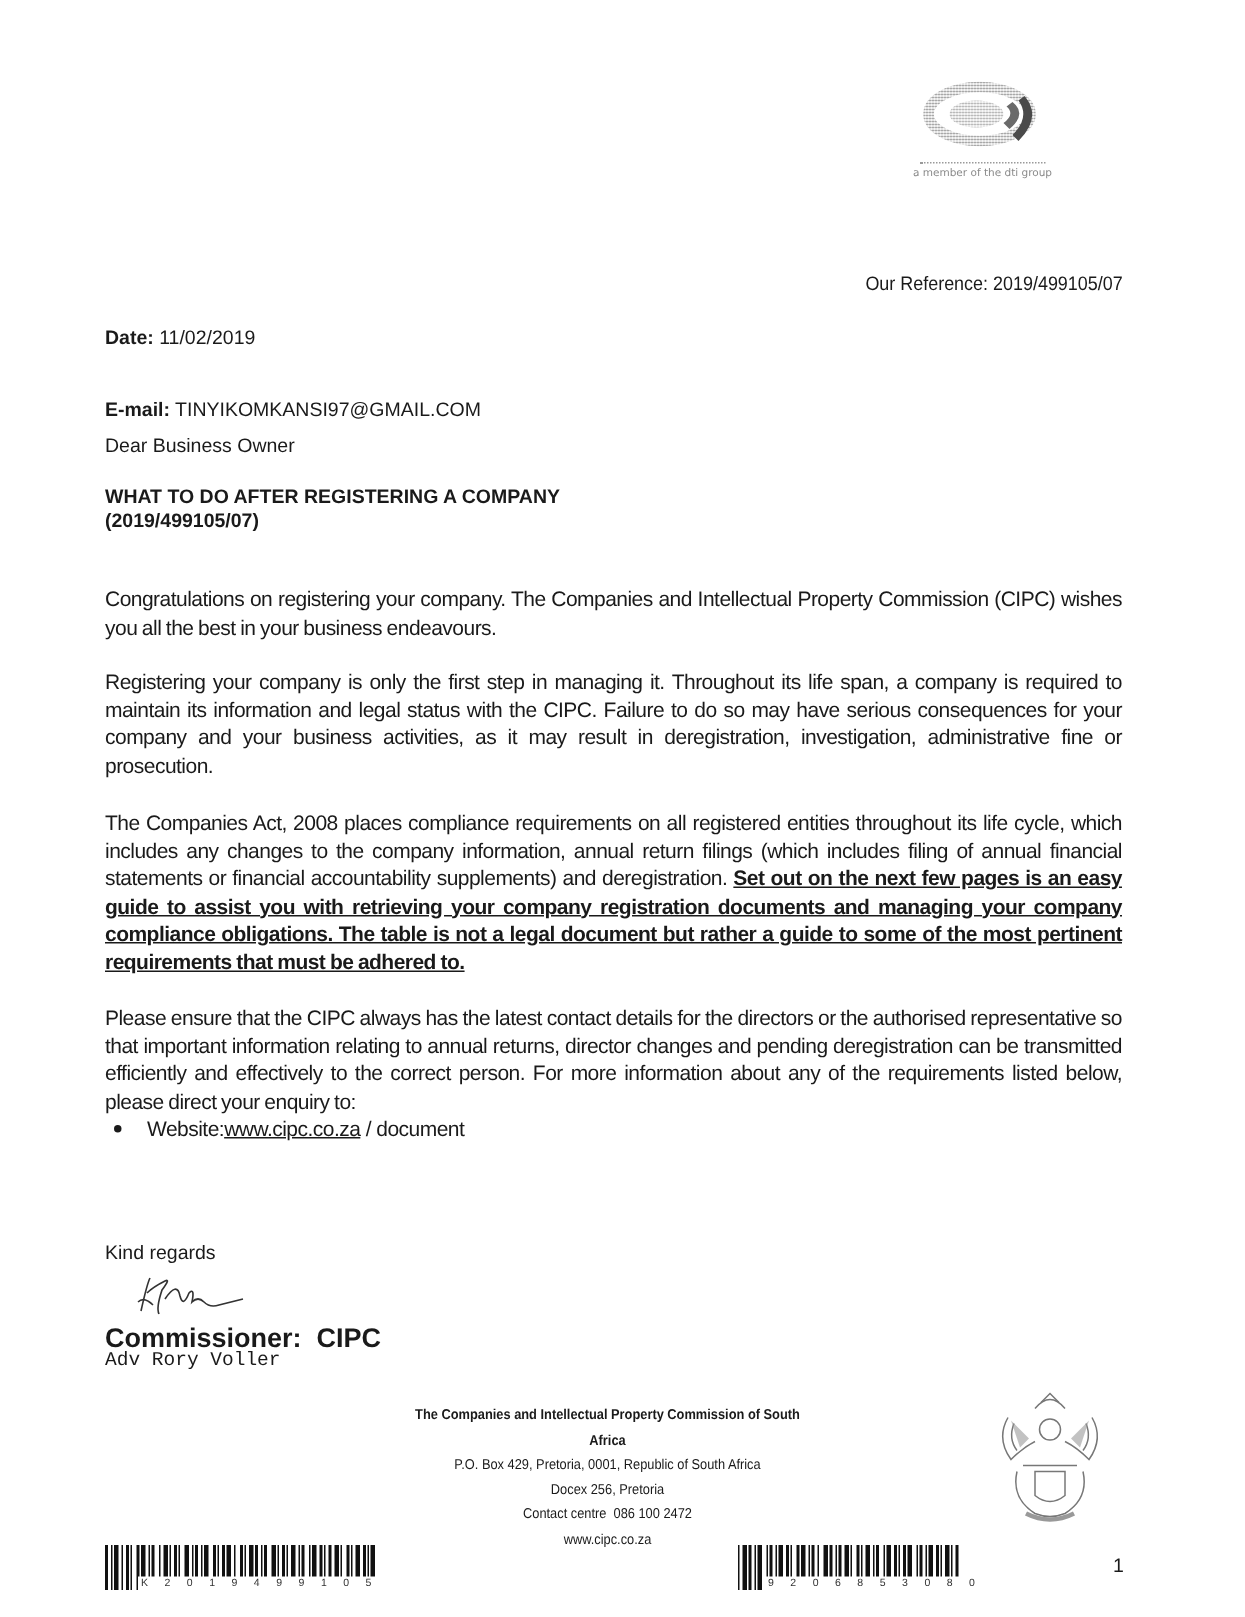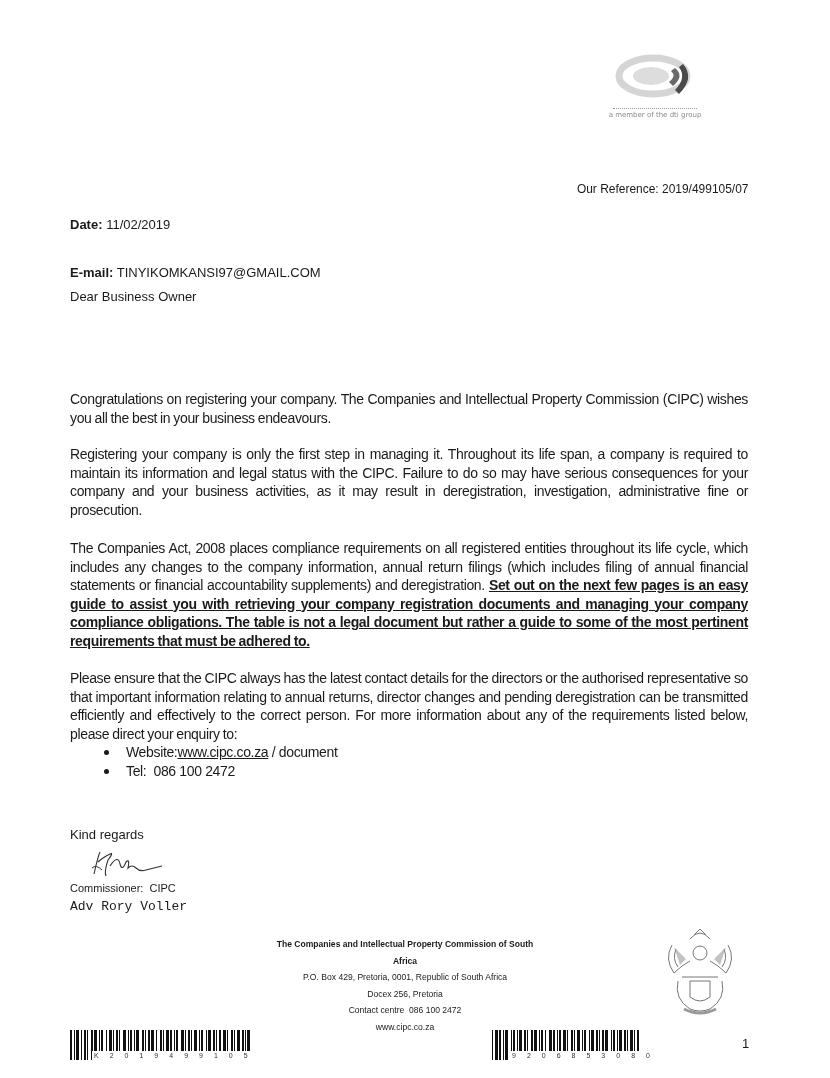--- a/index.html
+++ b/index.html
@@ -58,34 +58,34 @@
     font-size: 14px; line-height: 18.5px;
     text-align: justify;
     letter-spacing: -0.35px;
     word-spacing: -0.5px;
   }
   .para .u {
     font-weight: bold; text-decoration: underline;
   }
 
   .bullets {
-    left: 104px; top: 743px;
+    left: 76px; top: 743px;
     font-size: 14px; line-height: 19px;
     letter-spacing: -0.35px;
   }
   .bullet-row { display: flex; align-items: center; }
   .bullet-dot {
     width: 5px; height: 5px; border-radius: 50%; background: #1a1a1a;
     margin-right: 17px;
   }
   .link { text-decoration: underline; color: #1a1a1a; }
 
   .signoff { left: 70px; top: 827px; font-size: 13px; }
   .signature { left: 88px; top: 848px; }
-  .commissioner { left: 70px; top: 882px; font-size: 11px; font-weight: normal; }
+  .commissioner { left: 70px; top: 882px; font-size: 18px; font-weight: bold; }
   .name { left: 70px; top: 899px; font-size: 13px; font-family: Liberation Mono, monospace; }
 
   .footer {
     left: 255px; top: 936px; width: 300px; text-align: center;
     font-size: 9.5px; line-height: 16.5px;
     transform: scaleX(0.9); transform-origin: center;
   }
   .footer .title { font-weight: bold; }
 
   .coat { left: 660px; top: 925px; }
@@ -128,38 +128,35 @@
   <span class="bold">Date:</span>
   <span>11/02/2019</span>
 </div>
 <div class="abs line" style="top:265px">
   <span class="bold">E-mail:</span>
   <span>TINYIKOMKANSI97@GMAIL.COM</span>
 </div>
 <div class="abs line" style="top:289px">Dear Business Owner</div>
 
 <div class="abs subject">
+  <div>WHAT TO DO AFTER REGISTERING A COMPANY</div>
+  <div>(2019/499105/07)</div>
 </div>
 
 <div class="abs para" style="top:390px">Congratulations on registering your company. The Companies and Intellectual Property Commission (CIPC) wishes you all the best in your business endeavours.</div>
 <div class="abs para" style="top:445px">Registering your company is only the first step in managing it. Throughout its life span, a company is required to maintain its information and legal status with the CIPC. Failure to do so may have serious consequences for your company and your business activities, as it may result in deregistration, investigation, administrative fine or prosecution.</div>
 <div class="abs para" style="top:539px"><span>The Companies Act, 2008 places compliance requirements on all registered entities throughout its life cycle, which includes any changes to the company information, annual return filings (which includes filing of annual financial statements or financial accountability supplements) and deregistration. </span><span class="u">Set out on the next few pages is an easy guide to assist you with retrieving your company registration documents and managing your company compliance obligations. The table is not a legal document but rather a guide to some of the most pertinent requirements that must be adhered to.</span></div>
 <div class="abs para" style="top:669px">Please ensure that the CIPC always has the latest contact details for the directors or the authorised representative so that important information relating to annual returns, director changes and pending deregistration can be transmitted efficiently and effectively to the correct person. For more information about any of the requirements listed below, please direct your enquiry to:</div>
 
 <div class="abs bullets">
   <div class="bullet-row">
     <span class="bullet-dot"></span>
     <span>Website:</span>
       <a class="link">www.cipc.co.za</a>
       <span style="white-space:pre"> / document</span>
-  </div>
-  <div class="bullet-row">
-    <span class="bullet-dot"></span>
-    <span style="white-space:pre">Tel:  </span>
-      <span>086 100 2472</span>
   </div>
 </div>
 
 <div class="abs signoff">Kind regards</div>
 <div class="abs signature">
   <svg width="80" height="34" viewBox="0 0 80 34">
     <path d="M6 26 Q10 8 12 4 M10 14 Q14 10 22 6 Q26 4 20 12 Q16 24 18 28 M22 18 Q30 6 32 16 Q34 24 38 14 Q42 10 40 20 Q44 16 48 20 Q52 24 58 22 Q66 20 74 18" fill="none" stroke="#333" stroke-width="1.1"></path>
     <path d="M4 20 Q8 16 14 22" fill="none" stroke="#333" stroke-width="1"></path>
   </svg>
 </div>

